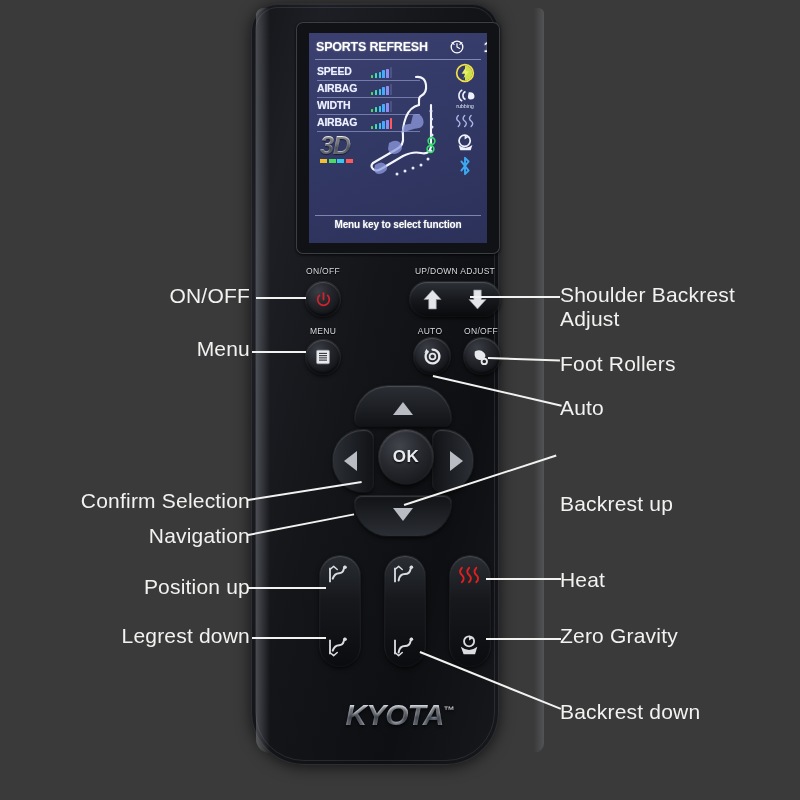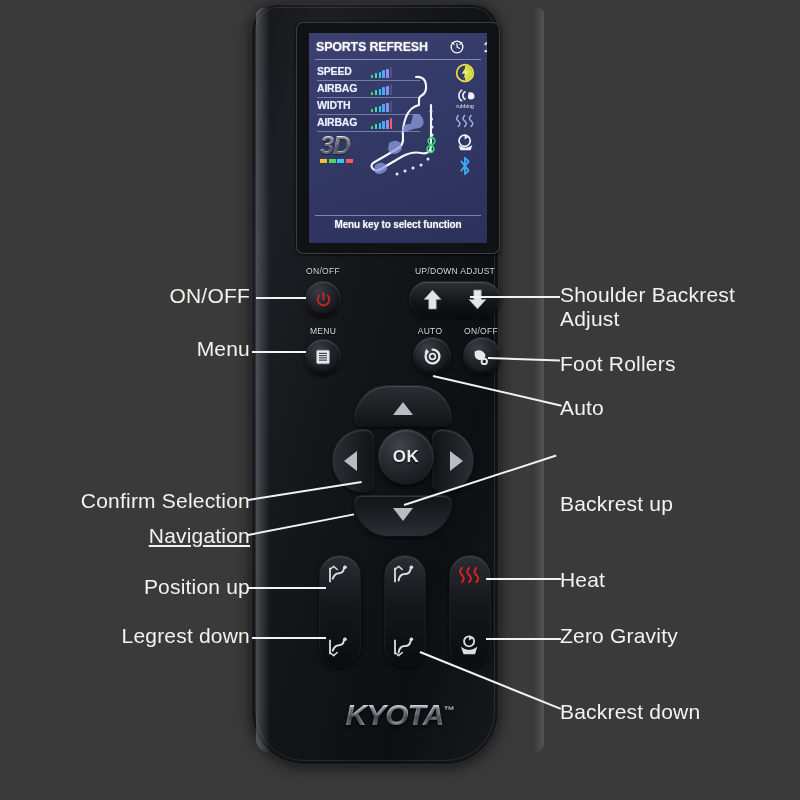--- a/index.html
+++ b/index.html
@@ -438,21 +438,21 @@
     </svg>
   </div>
 
   <div class="brand">
     <span>KYOTA</span><sup>™</sup>
   </div>
 
   <div class="anno l" style="left:20px;top:284px;width:230px;">ON/OFF</div>
   <div class="anno l" style="left:20px;top:337px;width:230px;">Menu</div>
   <div class="anno l" style="left:8px;top:489px;width:242px;">Confirm Selection</div>
-  <div class="anno l" style="left:8px;top:524px;width:242px;text-decoration:underline;">Navigation</div>
+  <div class="anno l" style="left:8px;top:524px;width:242px;">Navigation</div>
   <div class="anno l" style="left:8px;top:575px;width:242px;">Position up</div>
   <div class="anno l" style="left:8px;top:624px;width:242px;">Legrest down</div>
 
   <div class="leader" style="left:256px;top:297px;width:50px;"></div>
   <div class="leader" style="left:252px;top:351px;width:54px;"></div>
   <div class="leader" style="left:248px;top:499px;width:115px;transform:rotate(-9deg);"></div>
   <div class="leader" style="left:248px;top:534px;width:108px;transform:rotate(-11deg);"></div>
   <div class="leader" style="left:248px;top:587px;width:78px;"></div>
   <div class="leader" style="left:252px;top:637px;width:74px;"></div>
 

